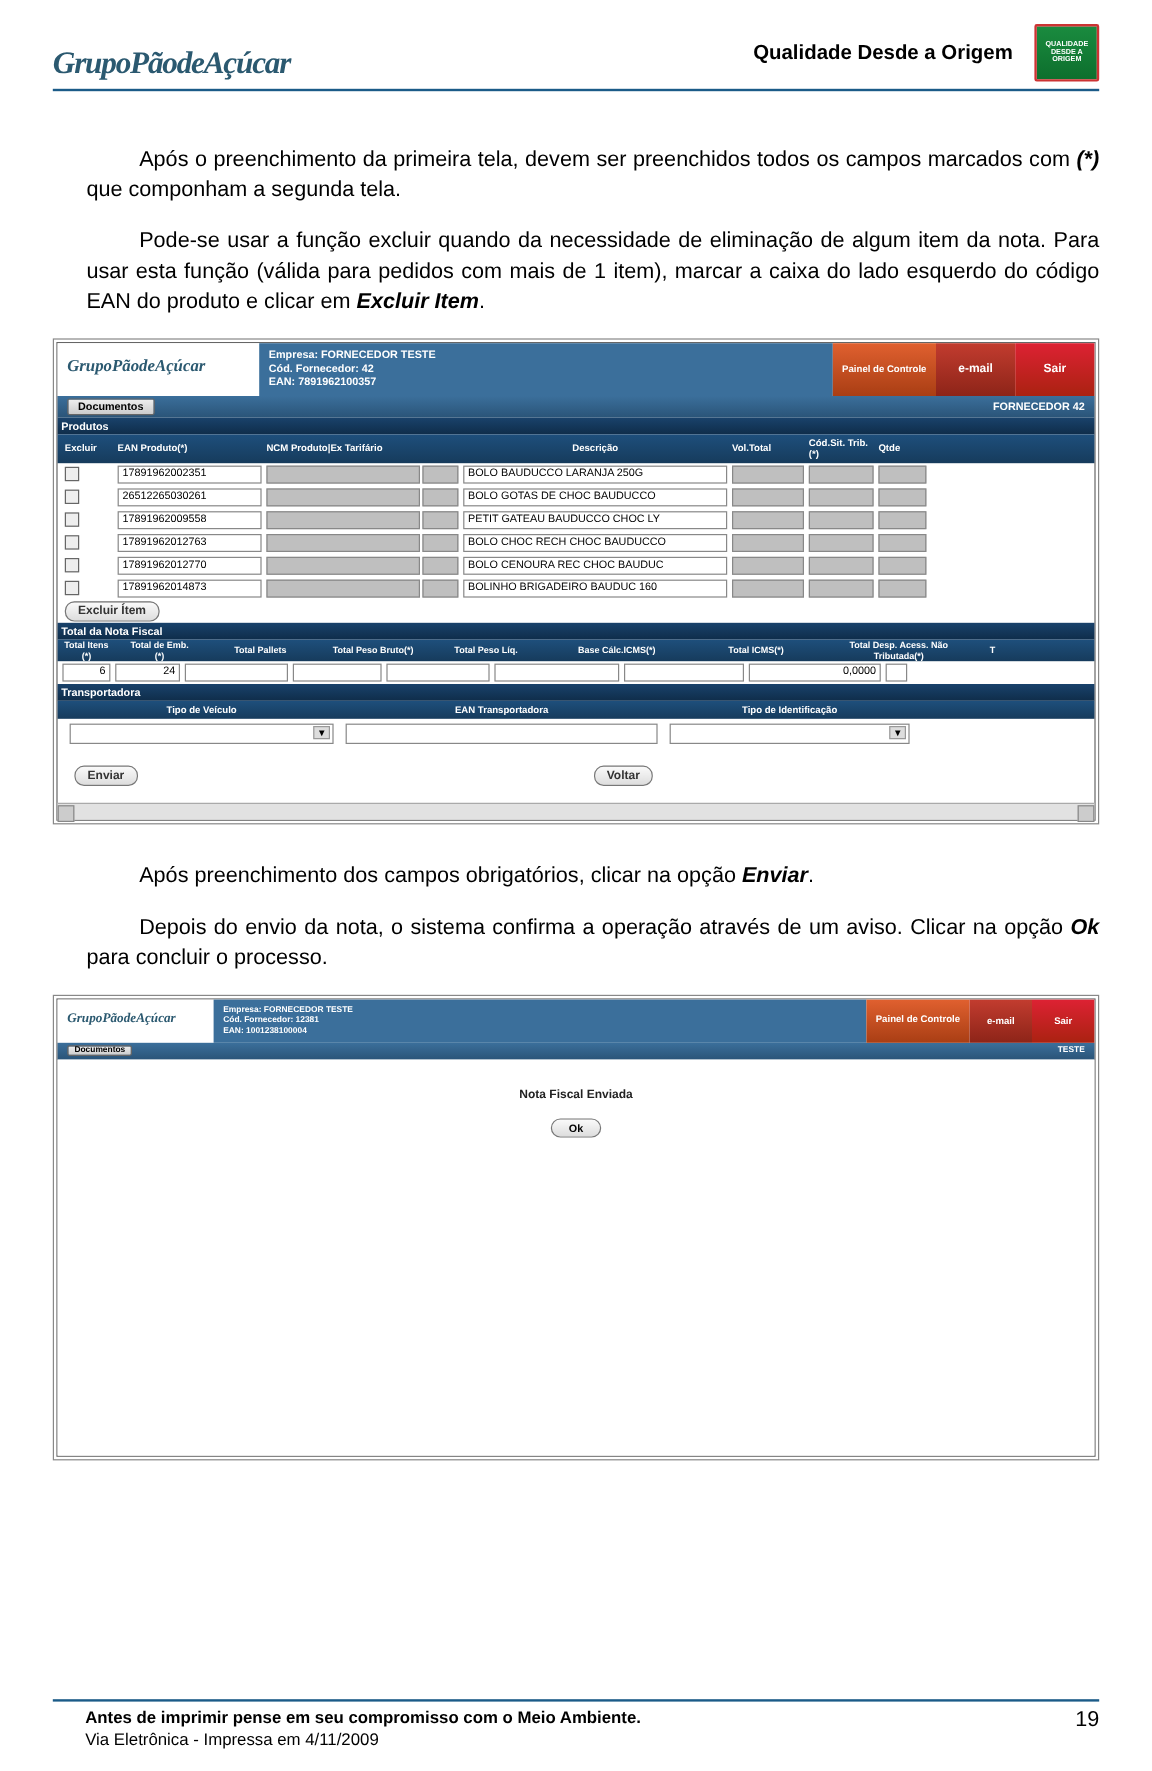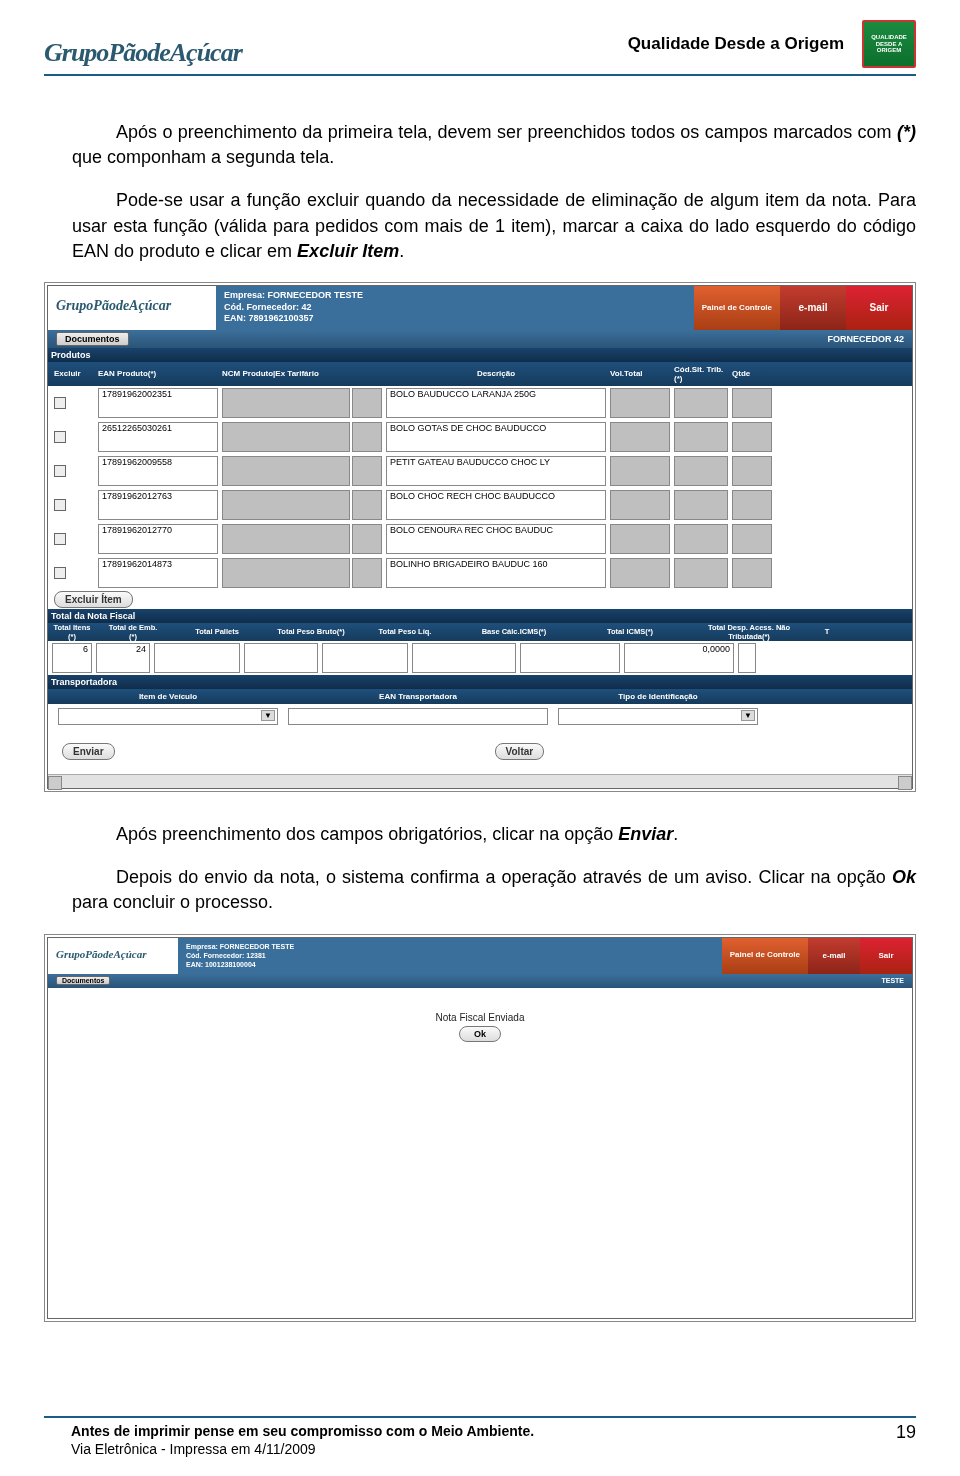--- a/index.html
+++ b/index.html
@@ -158,21 +158,21 @@
     grid-template-columns: 40px 120px 160px 220px 60px 54px 40px;
     gap: 4px;
     padding: 2px 6px;
     align-items: center;
     font-size: 9px;
   }
   .cb { width: 12px; height: 12px; border: 1px solid #666; background: #eee; display: inline-block; }
   .txt {
     border: 1px solid #888;
     background: #fff;
-    height: 30px;
+    height: 15px;
     padding: 0 3px;
     font-size: 9px;
     overflow: hidden;
     white-space: nowrap;
   }
   .txt.g { background: #bfbfbf; }
   .exbtn-wrap { padding: 4px 6px; }
   .exbtn {
     background: linear-gradient(#fafafa,#ddd);
     border: 1px solid #777;
@@ -262,21 +262,21 @@
   .shot2 .subbar { font-size: 7px; height: 14px; }
   .shot2 .docbtn { font-size: 7px; padding: 0 5px; }
   .shot2-body {
     height: 330px;
     background: #fff;
     display: flex;
     flex-direction: column;
     align-items: center;
     padding-top: 24px;
   }
-  .nf-title { font-size: 10px; font-weight: normal; color: #222; margin-bottom: 3px; }
+  .nf-title { font-size: 10px; font-weight: bold; color: #222; margin-bottom: 14px; }
   .okbtn {
     background: linear-gradient(#fafafa,#ddd);
     border: 1px solid #777;
     border-radius: 8px;
     font-size: 9px;
     font-weight: bold;
     padding: 2px 14px;
   }
   
   .ftr {
@@ -439,21 +439,21 @@
         <div class="txt"></div>
         <div class="txt"></div>
         <div class="txt"></div>
         <div class="txt"></div>
         <div class="txt" style="text-align:right">0,0000</div>
         <div class="txt"></div>
       </div>
 
       <div class="band">Transportadora</div>
       <div class="tr-hdr">
-        <div>Item de Veículo</div>
+        <div>Tipo de Veículo</div>
         <div>EAN Transportadora</div>
         <div>Tipo de Identificação</div>
       </div>
       <div class="tr-row">
         <div class="sel"></div>
         <div class="txt" style="height:17px"></div>
         <div class="sel"></div>
       </div>
       <div class="action-row">
         <span class="exbtn">Enviar</span>

